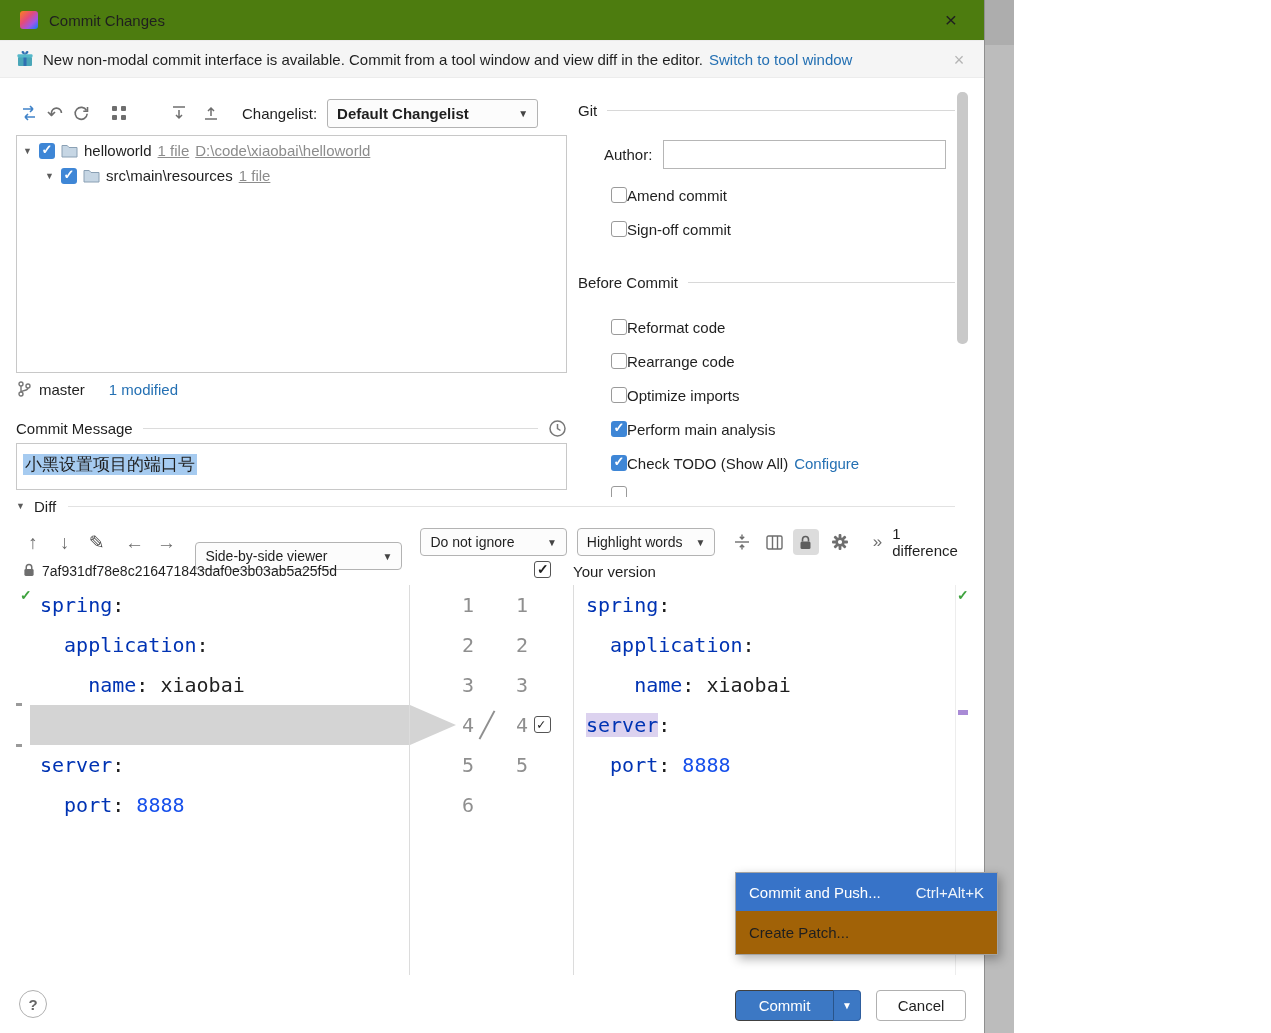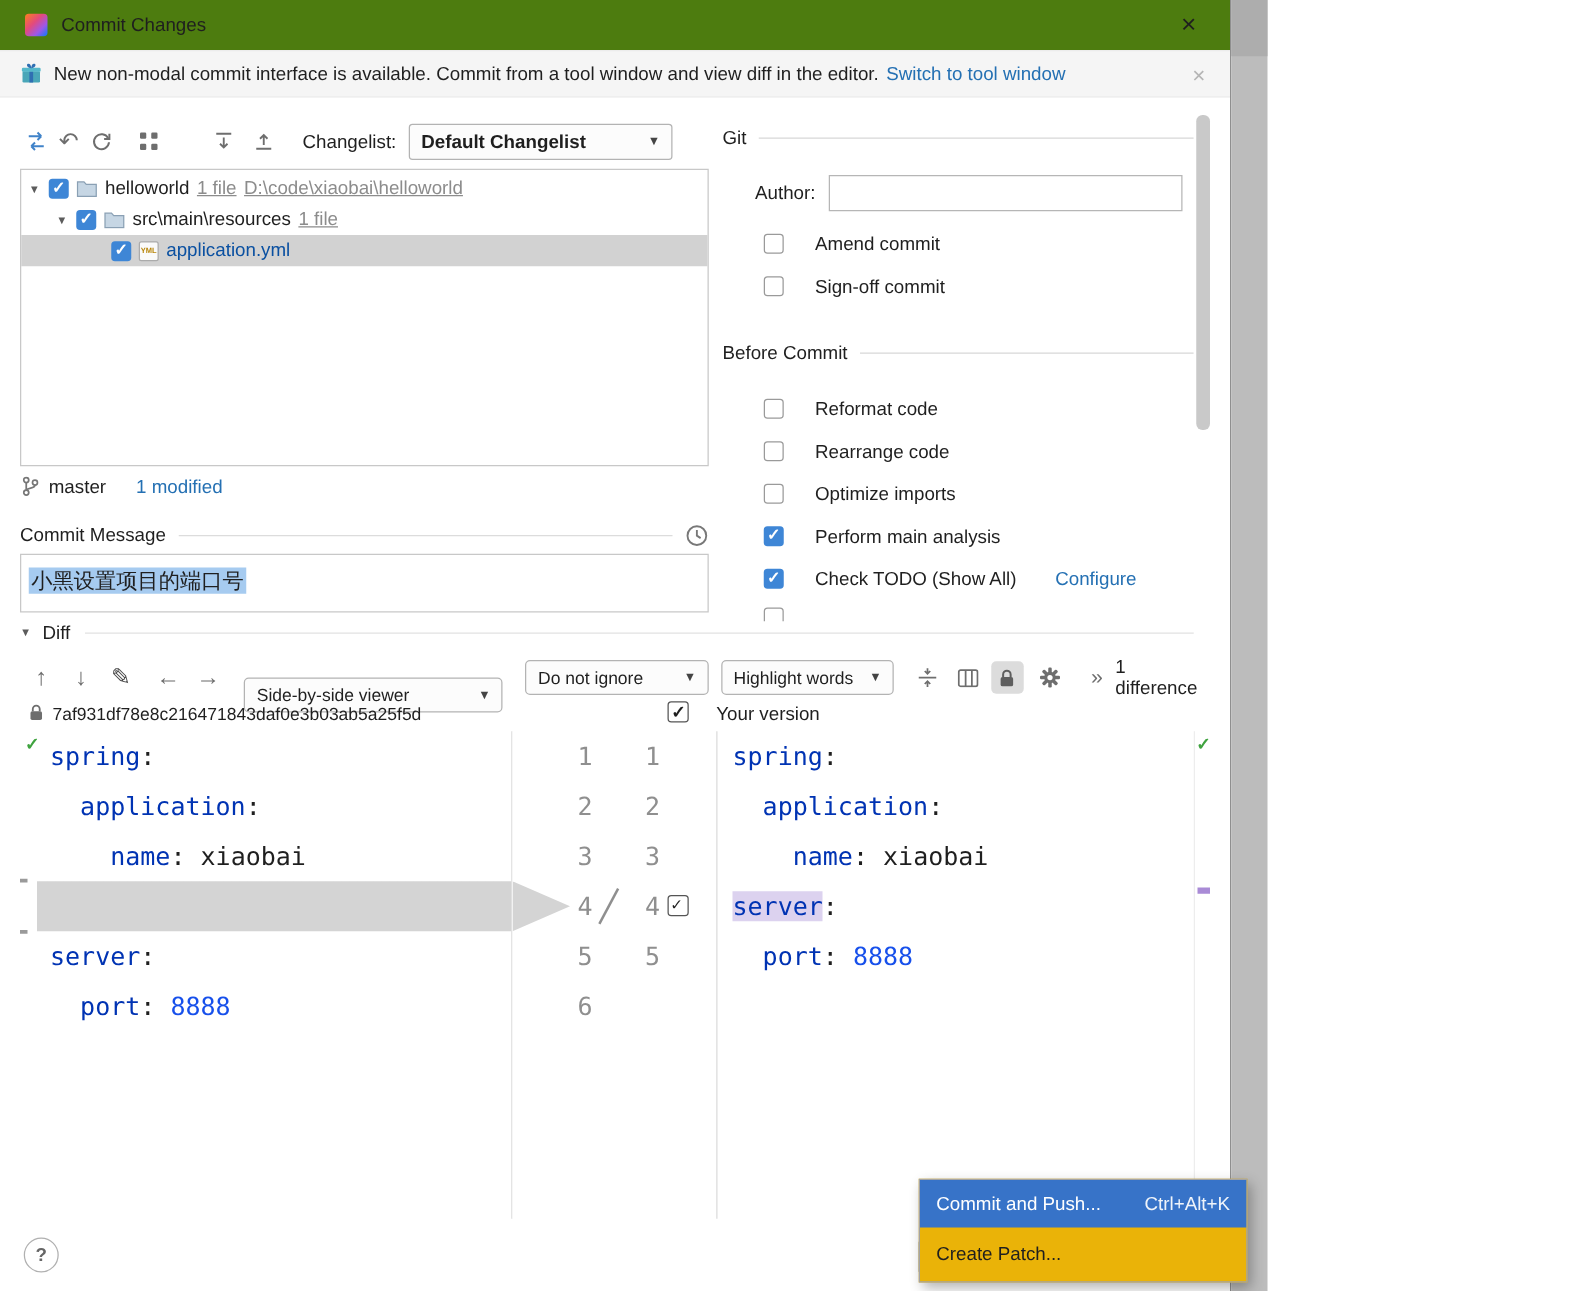--- a/index.html
+++ b/index.html
@@ -63,21 +63,21 @@
   .cm-label-row .line{flex:1;height:1px;background:#dcdcdc;margin:0 10px;}
   .cm-box{position:absolute;left:16px;top:443px;width:551px;height:47px;border:1px solid #c8c8c8;background:#fff;padding:9px 6px;}
   .cm-selection{background:#A6CBF0;font-size:17px;padding:1px 2px;}
 
   
   .right-panel{position:absolute;left:578px;top:96px;width:377px;height:401px;overflow:hidden;}
   .sect{position:absolute;left:0;width:100%;display:flex;align-items:center;font-size:15px;}
   .sect .line{flex:1;height:1px;background:#d8d8d8;margin-left:10px;}
   .author-row{position:absolute;left:26px;top:44px;display:flex;align-items:center;font-size:15px;}
   .author-input{margin-left:11px;width:283px;height:29px;border:1px solid #b6b6b6;background:#fff;font-size:15px;padding:0 6px;font-family:"Liberation Sans",sans-serif;}
-  .opt-row{position:absolute;left:33px;height:22px;display:flex;align-items:center;gap:25px;font-size:15px;}
+  .opt-row{position:absolute;left:33px;height:22px;display:flex;align-items:center;gap:0;font-size:15px;}
   .opt-row .cfg{color:#2470B3;margin-left:6px;cursor:pointer;}
   .clipped-cb{position:absolute;left:33px;}
   .panel-scrollbar{position:absolute;left:957px;top:92px;width:11px;height:252px;background:#c9c9c9;border-radius:5px;}
 
   
   .diff-header{position:absolute;left:16px;top:496px;width:939px;height:20px;display:flex;align-items:center;font-size:15px;}
   .diff-header .twisty{margin-right:8px;}
   .diff-header .line{flex:1;height:1px;background:#e2e2e2;margin-left:12px;}
   .diff-toolbar{position:absolute;left:16px;top:526px;width:954px;height:32px;display:flex;align-items:center;}
   .dt-dd1{margin-left:16px;width:208px;margin-top:28px;}
@@ -113,21 +113,21 @@
   .purple-mark{position:absolute;left:2px;top:125px;width:10px;height:5px;background:#A98BD6;}
 
   .gutter-row{position:relative;height:40px;font-family:"DejaVu Sans Mono","Liberation Mono",monospace;font-size:20px;color:#8f8f8f;}
   .gnum-l{position:absolute;left:0;top:0;width:64px;text-align:right;line-height:40px;}
   .gnum-r{position:absolute;left:70px;top:0;width:48px;text-align:right;line-height:40px;}
   .wedge{position:absolute;left:0;top:0;width:46px;height:40px;background:#D4D4D4;clip-path:polygon(0 0,100% 50%,0 100%);}
   .slash{position:absolute;left:76px;top:4px;width:2px;height:32px;background:#8f8f8f;transform:rotate(28deg);}
   .gutter-cb{position:absolute;left:124px;top:11px;}
 
   
-  .popup{position:absolute;left:735px;top:943px;width:263px;background:#eab308;border:1px solid #a3a3a3;box-shadow:3px 4px 10px rgba(0,0,0,.3);z-index:50;}
+  .popup{position:absolute;left:735px;top:872px;width:263px;background:#a16207;border:1px solid #a3a3a3;box-shadow:3px 4px 10px rgba(0,0,0,.3);z-index:50;}
   .popup-item{height:38px;display:flex;align-items:center;padding:0 13px;font-size:15px;cursor:pointer;}
   .popup-item.second{height:43px;}
   .popup-item.selected{background:#3773C8;color:#fff;}
   .popup-item .shortcut{margin-left:auto;opacity:.92;}
 
   
   .help-btn{position:absolute;left:19px;top:990px;width:28px;height:28px;border:1px solid #b0b0b0;border-radius:50%;display:flex;align-items:center;justify-content:center;color:#666;font-size:15px;font-weight:bold;background:#fff;cursor:pointer;}
   .commit-split{position:absolute;left:735px;top:990px;height:31px;display:flex;}
   .commit-main{width:99px;background:#3C78C4;border:1px solid #404040;border-radius:4px 0 0 4px;color:#fff;font-size:15px;display:flex;align-items:center;justify-content:center;cursor:pointer;}
   .commit-arrow{width:28px;background:#3C78C4;border:1px solid #2F5E9E;border-left:1px solid #295489;margin-left:-1px;border-radius:0 4px 4px 0;color:#fff;display:flex;align-items:center;justify-content:center;font-size:10px;cursor:pointer;}
@@ -213,25 +213,20 @@
         <span class="t-meta">D:\code\xiaobai\helloworld</span>
       </div>
       <div class="tree-row pad2">
         <span class="twisty">▼</span>
         <span class="cb checked"></span>
         <svg width="17" height="15" viewBox="0 0 17 15">
           <path d="M1 2.5 h5.2 l1.8 2 H16 v9.5 H1 z" fill="#C6D6E4" stroke="#8AA0B4"></path>
         </svg>
         <span>src\main\resources</span>
         <span class="t-meta">1 file</span>
-      </div>
-      <div class="tree-row pad3 selected">
-        <span class="cb checked"></span>
-        <span class="yml-icon">YML</span>
-        <span class="modified-name">application.yml</span>
       </div>
     </div>
 
     <div class="vcs-row">
       <svg width="13" height="16" viewBox="0 0 13 16">
         <circle cx="3" cy="3" r="2" fill="none" stroke="#777" stroke-width="1.4"></circle>
         <circle cx="3" cy="13" r="2" fill="none" stroke="#777" stroke-width="1.4"></circle>
         <circle cx="10" cy="5" r="2" fill="none" stroke="#777" stroke-width="1.4"></circle>
         <path d="M3 5 v6 M10 7 c0 3 -5 2 -7 4" fill="none" stroke="#777" stroke-width="1.4"></path>
       </svg>

